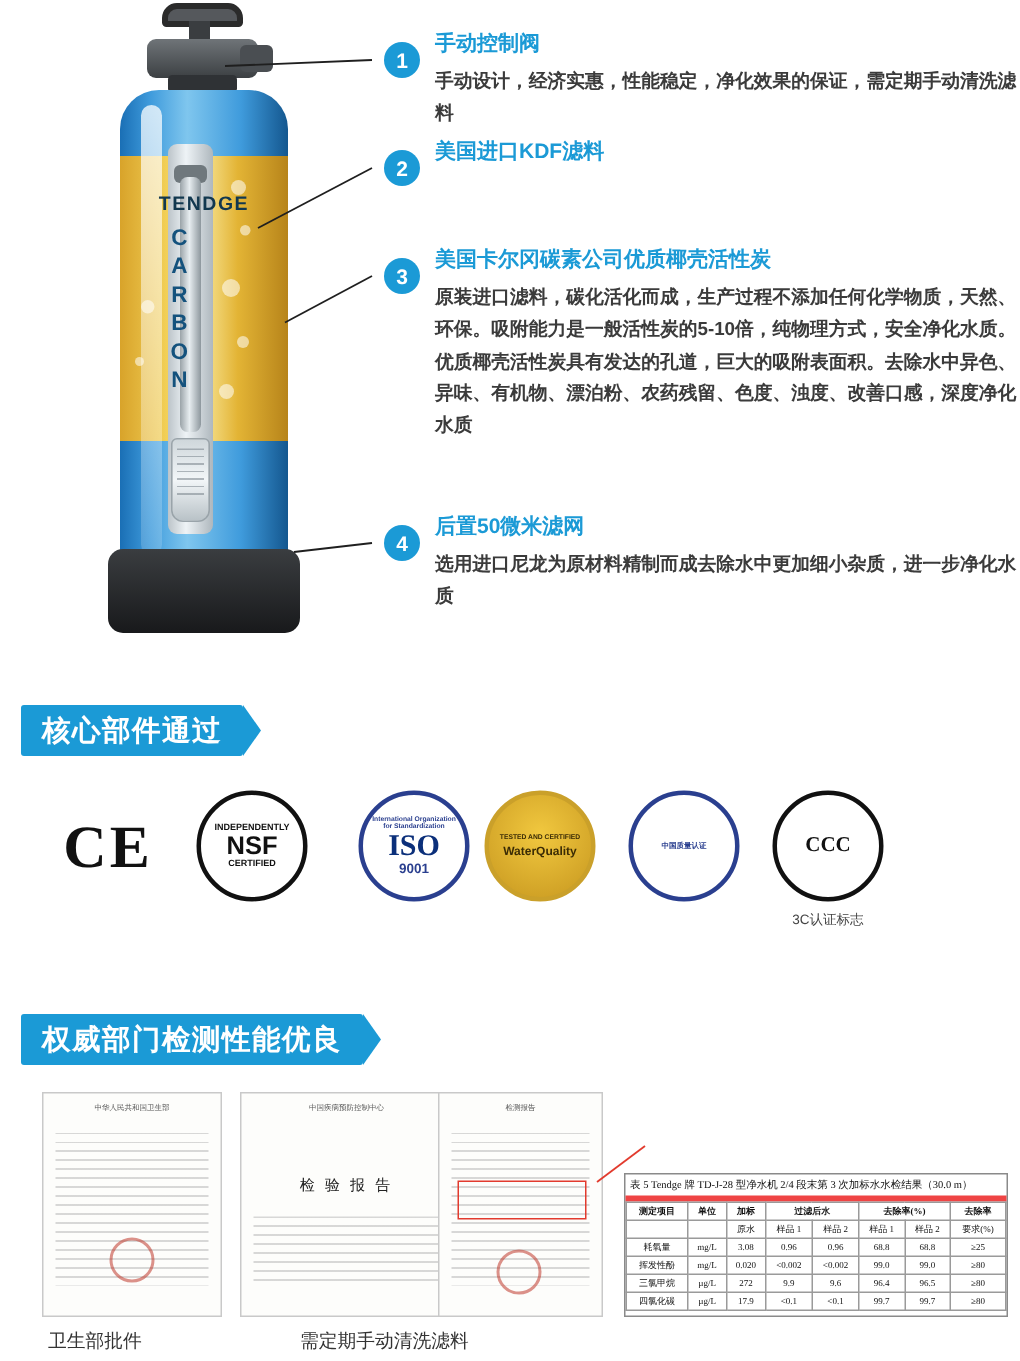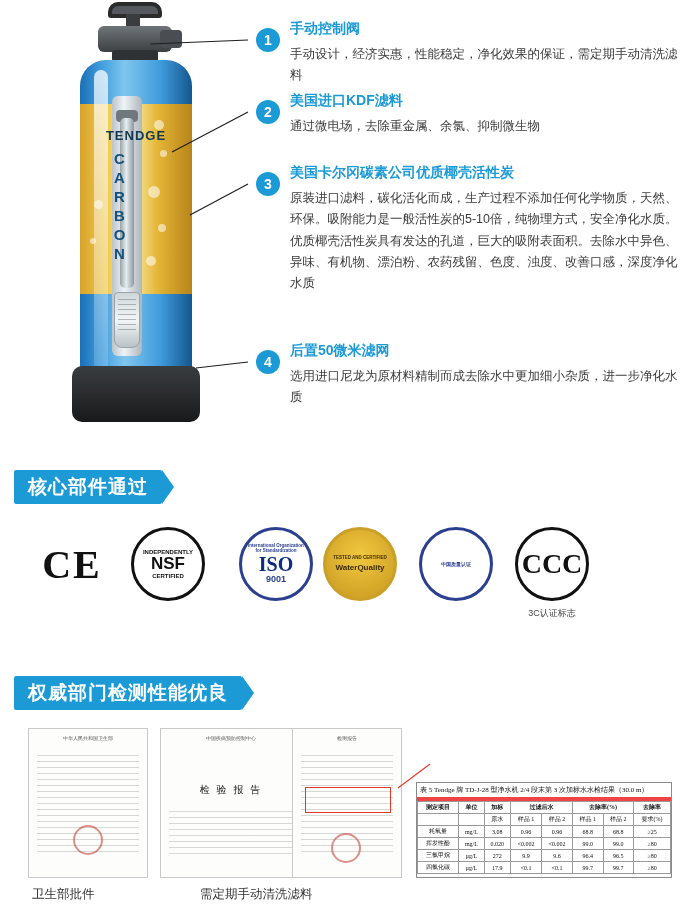--- a/index.html
+++ b/index.html
@@ -96,21 +96,21 @@
   .num {
     position: absolute; width: 24px; height: 24px; border-radius: 50%;
     background: #1b9ad6; color: #fff; font-size: 14px; font-weight: bold;
     display: flex; align-items: center; justify-content: center;
   }
   .callout { position: absolute; width: 390px; }
   .callout h3 {
     margin: 0 0 6px 0; font-size: 14px; color: #1b9ad6; font-weight: bold;
   }
   .callout p {
-    margin: 0; font-size: 12.5px; line-height: 1.65; color: #3b3b3b;
+    margin: 0; font-size: 12.5px; line-height: 1.65; color: #3b3b3b; font-weight: bold;
   }
   svg.leaders { position: absolute; left: 0; top: 0; width: 680px; height: 455px; pointer-events: none; }
 
   
   .sec-head {
     position: absolute; height: 34px; background: #1b9ad6;
     display: flex; align-items: center; padding: 0 14px;
     color: #fff; font-size: 19px; font-weight: bold; letter-spacing: 1px;
     border-radius: 2px;
   }
@@ -217,21 +217,20 @@
 
     <div class="num" style="left:256px; top:28px;">1</div>
     <div class="callout" style="left:290px; top:20px;">
       <h3>手动控制阀</h3>
       <p>手动设计，经济实惠，性能稳定，净化效果的保证，需定期手动清洗滤料</p>
     </div>
 
     <div class="num" style="left:256px; top:100px;">2</div>
     <div class="callout" style="left:290px; top:92px;">
       <h3>美国进口KDF滤料</h3>
-      <p>通过微电场，去除重金属、余氯、抑制微生物</p>
     </div>
 
     <div class="num" style="left:256px; top:172px;">3</div>
     <div class="callout" style="left:290px; top:164px;">
       <h3>美国卡尔冈碳素公司优质椰壳活性炭</h3>
       <p>原装进口滤料，碳化活化而成，生产过程不添加任何化学物质，天然、环保。吸附能力是一般活性炭的5-10倍，纯物理方式，安全净化水质。</p>
       <p style="margin-top:2px;">优质椰壳活性炭具有发达的孔道，巨大的吸附表面积。去除水中异色、异味、有机物、漂泊粉、农药残留、色度、浊度、改善口感，深度净化水质</p>
     </div>
 
     <div class="num" style="left:256px; top:350px;">4</div>
@@ -284,21 +283,21 @@
       <div class="cert-mark">
         <div class="ring blue">
           <span style="font-size:5px;padding:0 4px;line-height:1.2;">中国质量认证</span>
         </div>
       </div>
     </div>
 
     <div class="cert" style="left:506px;">
       <div class="cert-mark">
         <div class="ring cccc">
-          <span style="font-size:28px;font-family:'Liberation Serif',serif;">CCC</span>
+          <span style="font-size:14px;font-family:'Liberation Serif',serif;">CCC</span>
         </div>
       </div>
       <div class="cert-cap">3C认证标志</div>
     </div>
   </div>
 
   <div class="sec-head" style="left:14px; top:676px;">权威部门检测性能优良</div>
 
   <div class="reports">
 

